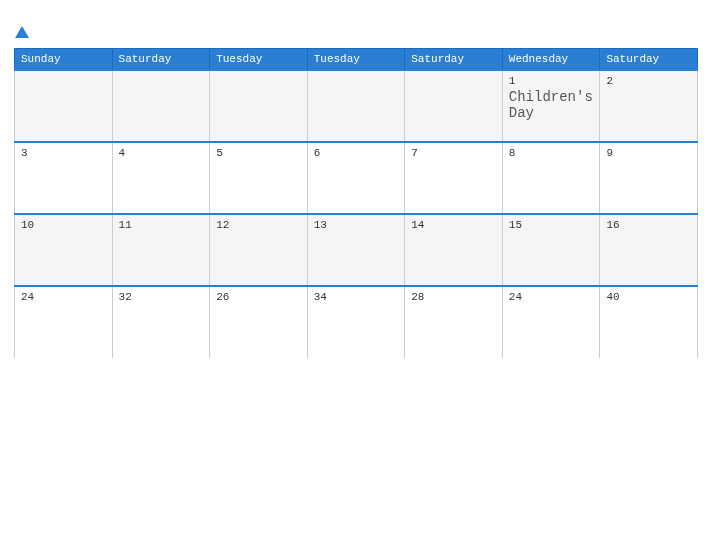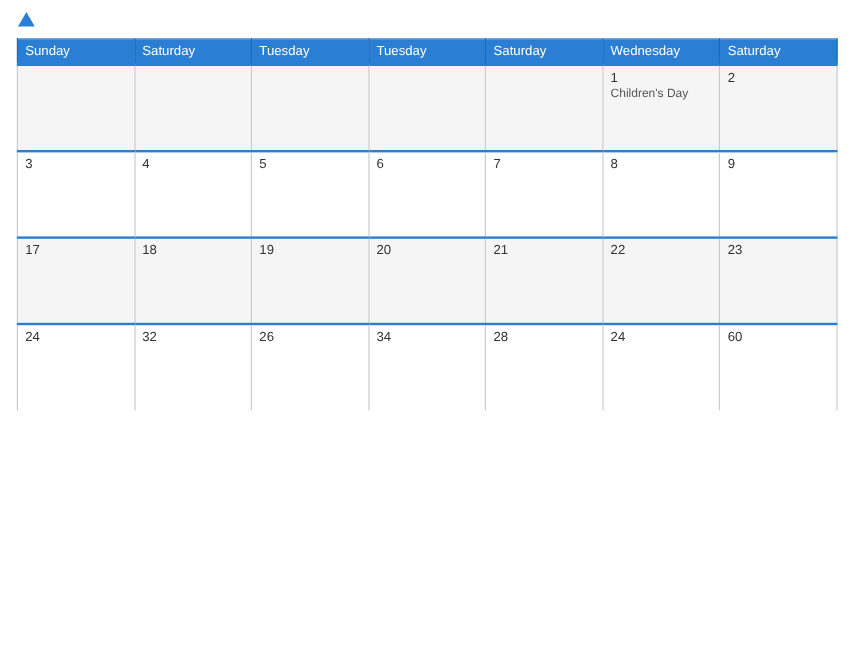--- a/index.html
+++ b/index.html
@@ -7,21 +7,22 @@
       width: 712px;
       height: 550px;
       background: #fff;
       font-family: Arial, sans-serif;
       overflow: hidden;
     }
     .page {
       width: 712px;
       height: 466px;
       background: #fff;
-      padding: 10px 14px;
+      padding: 26px 14px;
+      font-family: Liberation Mono, monospace;
     }
     .header {
       display: flex;
       align-items: center;
       justify-content: space-between;
       margin-bottom: 8px;
     }
     .logo {
       display: flex;
       align-items: flex-end;
@@ -106,21 +107,21 @@
       border-bottom: none;
       width: calc(100% / 7);
     }
     .day-num {
       font-size: 11px;
       color: #333;
       display: block;
       margin-bottom: 2px;
     }
     .holiday {
-      font-size: 10px;
+      font-size: 14px;
       color: #555;
       display: block;
     }
   </style>
 </head>
 <body>
 
 <div class="page">
   <div class="header">
     <div class="logo">
@@ -181,39 +182,39 @@
           </td>
           <td>
             <span class="day-num">8</span>
           </td>
           <td>
             <span class="day-num">9</span>
           </td>
         </tr>
         <tr>
           <td>
-            <span class="day-num">17</span>
-          </td>
-          <td>
-            <span class="day-num">18</span>
-          </td>
-          <td>
-            <span class="day-num">19</span>
-          </td>
-          <td>
-            <span class="day-num">20</span>
-          </td>
-          <td>
-            <span class="day-num">21</span>
-          </td>
-          <td>
-            <span class="day-num">22</span>
-          </td>
-          <td>
-            <span class="day-num">23</span>
+            <span class="day-num">10</span>
+          </td>
+          <td>
+            <span class="day-num">11</span>
+          </td>
+          <td>
+            <span class="day-num">12</span>
+          </td>
+          <td>
+            <span class="day-num">13</span>
+          </td>
+          <td>
+            <span class="day-num">14</span>
+          </td>
+          <td>
+            <span class="day-num">15</span>
+          </td>
+          <td>
+            <span class="day-num">16</span>
           </td>
         </tr>
         <tr>
           <td>
             <span class="day-num">24</span>
           </td>
           <td>
             <span class="day-num">32</span>
           </td>
           <td>
@@ -222,18 +223,18 @@
           <td>
             <span class="day-num">34</span>
           </td>
           <td>
             <span class="day-num">28</span>
           </td>
           <td>
             <span class="day-num">24</span>
           </td>
           <td>
-            <span class="day-num">60</span>
+            <span class="day-num">40</span>
           </td>
         </tr>
       </tbody>
   </table>
 </div>
 
 </body></html>

